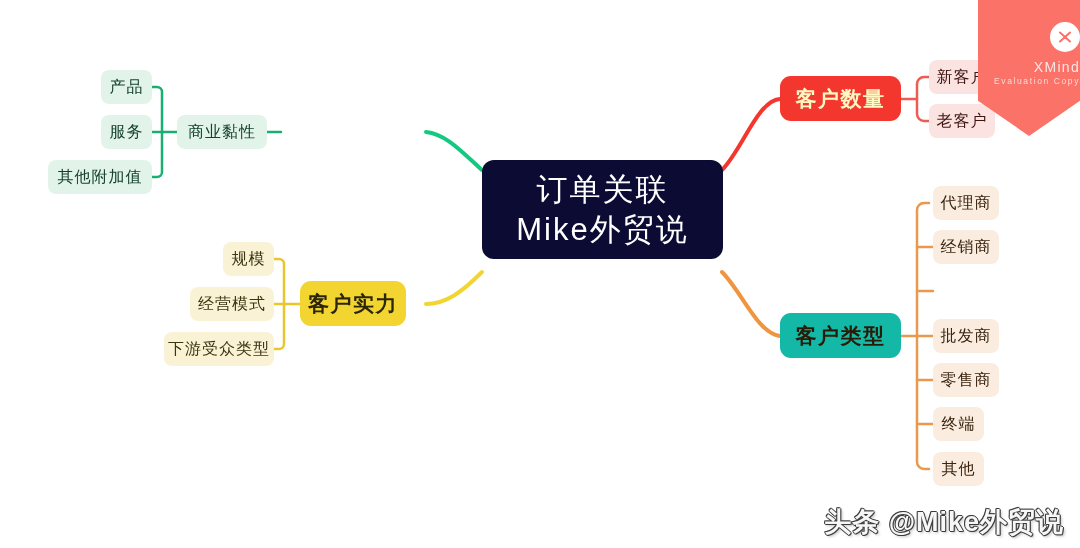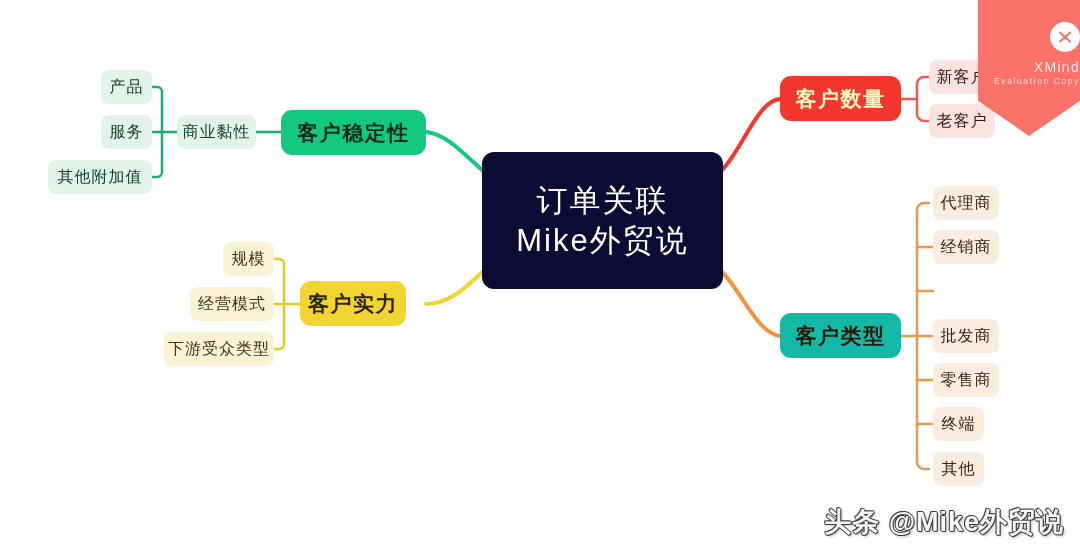--- a/index.html
+++ b/index.html
@@ -161,30 +161,27 @@
 
     <path d="M901,336 L917,336" fill="none" stroke="#E8994E" stroke-width="2.5" stroke-linecap="round"></path>
     <path d="M929,203 L924,203 A7,7 0 0 0 917,210 L917,462 A7,7 0 0 0 924,469 L929,469" fill="none" stroke="#E8994E" stroke-width="2.5" stroke-linecap="round"></path>
     <path d="M917,247 L933,247" fill="none" stroke="#E8994E" stroke-width="2.5" stroke-linecap="round"></path>
     <path d="M917,291 L933,291" fill="none" stroke="#E8994E" stroke-width="2.5" stroke-linecap="round"></path>
     <path d="M917,336 L933,336" fill="none" stroke="#E8994E" stroke-width="2.5" stroke-linecap="round"></path>
     <path d="M917,380 L933,380" fill="none" stroke="#E8994E" stroke-width="2.5" stroke-linecap="round"></path>
     <path d="M917,424 L933,424" fill="none" stroke="#E8994E" stroke-width="2.5" stroke-linecap="round"></path>
   </svg>
 
-  <div class="node node-root" style="left:482px; top:152px; width:241px; height:137px;">
+  <div class="node node-root" style="left:482px; top:160px; width:241px; height:99px;">
     <span class="line">订单关联</span>
     <span class="line">Mike外贸说</span>
   </div>
 
-  <div class="node node-b1 b-green" style="left:281px; top:110px; width:145px; height:45px;">
-    <span>客户稳定性</span>
-  </div>
-
-  <div class="node node-l2 l-green" style="left:177px; top:115px; width:79px; height:34px;">
+
+  <div class="node node-l2 l-green" style="left:177px; top:115px; width:90px; height:34px;">
     <span>商业黏性</span>
   </div>
 
   <div class="node node-l2 l-green" style="left:101px; top:70px; width:51px; height:34px;">
     <span>产品</span>
   </div>
   <div class="node node-l2 l-green" style="left:101px; top:115px; width:51px; height:34px;">
     <span>服务</span>
   </div>
   <div class="node node-l2 l-green" style="left:48px; top:160px; width:104px; height:34px;">

